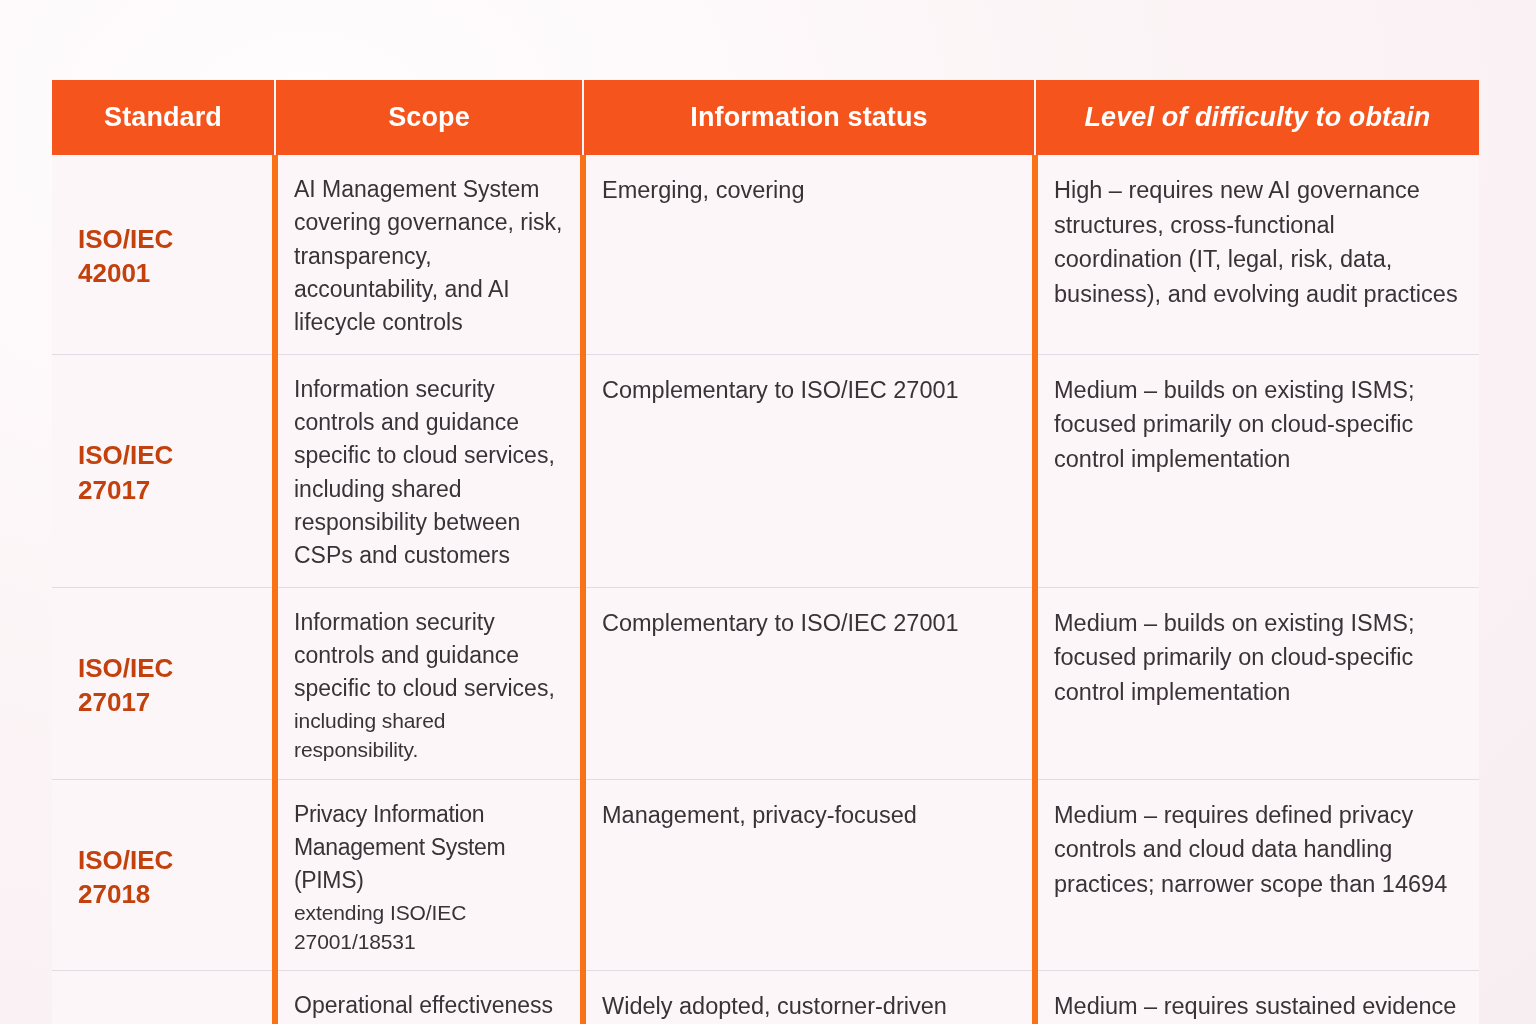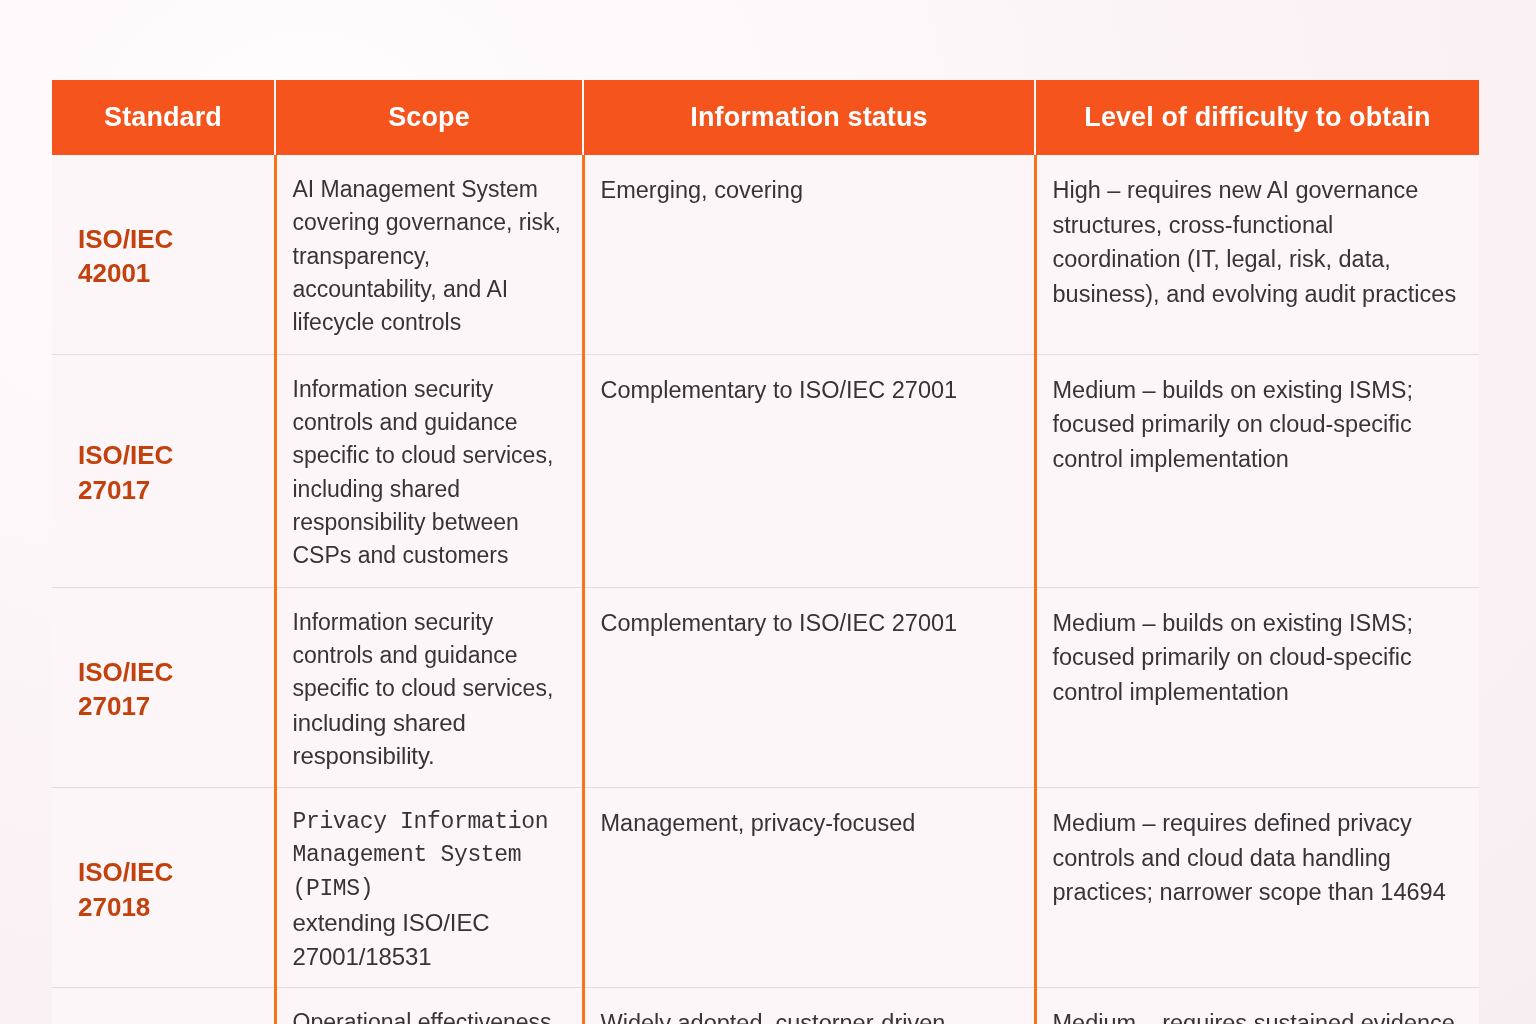--- a/index.html
+++ b/index.html
@@ -48,25 +48,25 @@
     font-weight: bold;
     letter-spacing: 0.1px;
     height: 75px;
     padding: 0 14px;
     text-align: center;
     vertical-align: middle;
     border-right: 2px solid #fdf6f7;
     border-left: none;
     box-sizing: border-box;
   }
-  thead th:last-child { border-right: none; }
+  thead th:last-child { border-right: none; font-style: italic; }
 
   tbody td {
     border-top: 1px solid #e3dbe4;
-    border-right: 3px solid #f97316;
+    border-right: 6px solid #f97316;
     vertical-align: top;
     padding: 18px 16px 14px 16px;
     box-sizing: border-box;
     background: #fcf6f8;
     color: #3b3238;
     font-size: 23px;
     line-height: 1.47;
   }
   tbody td:last-child { border-right: none; }
   tbody tr:first-child td { border-top: none; }
@@ -84,34 +84,34 @@
     font-size: 23px;
     line-height: 1.45;
   }
   td.status, td.difficulty {
     font-size: 23.5px;
     line-height: 1.47;
   }
   
   .small-tail {
     display: block;
-    font-size: 24px;
+    font-size: 21px;
     line-height: 1.4;
     letter-spacing: -0.1px;
   }
   .scope-compact {
     font-size: 20.5px;
     line-height: 1.42;
   }
   .scope-compact .lead {
     display: block;
     font-size: 23px;
     line-height: 1.45;
   }
-  .narrow { letter-spacing: -0.35px; font-family: Liberation Mono, monospace; }
+  .narrow { letter-spacing: -0.35px; }
 </style>
 </head>
 <body>
 
 <div class="page-bg"></div>
 
 <div class="table-wrap">
   <table class="std-table">
     <colgroup>
       <col class="c-standard">

